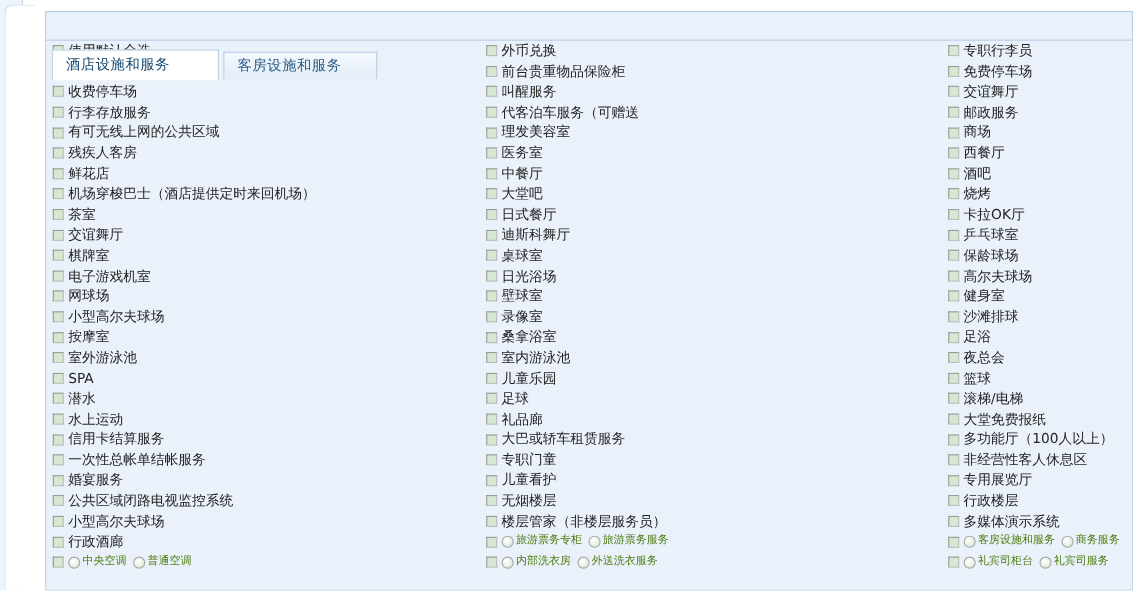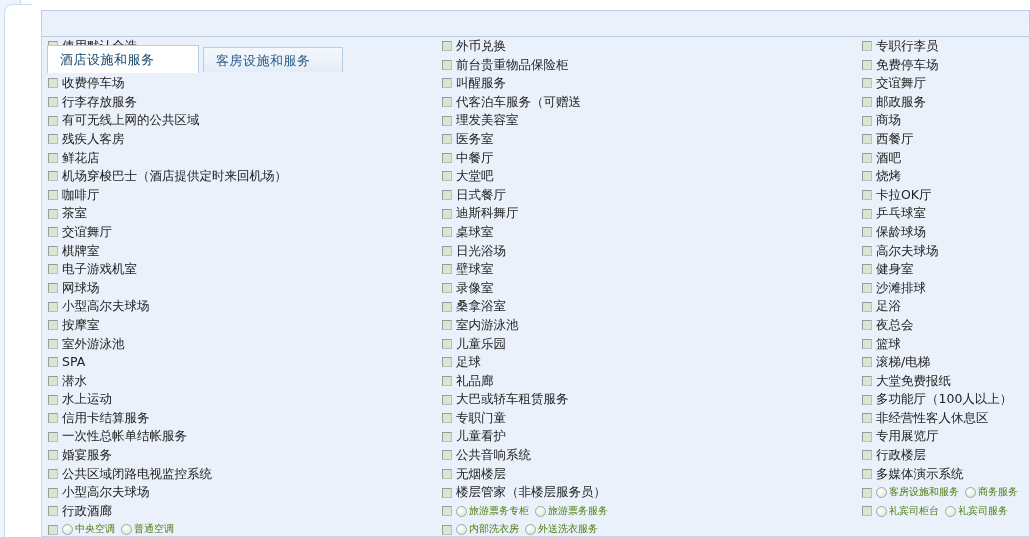--- a/index.html
+++ b/index.html
@@ -268,24 +268,20 @@
             <div class="opt-row">
               <span class="cbx"></span>
               <span class="opt-label">鲜花店</span>
             </div>
             <div class="opt-row">
               <span class="cbx"></span>
               <span class="opt-label">机场穿梭巴士（酒店提供定时来回机场）</span>
             </div>
             <div class="opt-row">
               <span class="cbx"></span>
-              <span class="opt-label">咖啡厅</span>
-            </div>
-            <div class="opt-row">
-              <span class="cbx"></span>
               <span class="opt-label">茶室</span>
             </div>
             <div class="opt-row">
               <span class="cbx"></span>
               <span class="opt-label">交谊舞厅</span>
             </div>
             <div class="opt-row">
               <span class="cbx"></span>
               <span class="opt-label">棋牌室</span>
             </div>
@@ -436,24 +432,20 @@
               <span class="cbx"></span>
               <span class="opt-label">大巴或轿车租赁服务</span>
             </div>
             <div class="opt-row">
               <span class="cbx"></span>
               <span class="opt-label">专职门童</span>
             </div>
             <div class="opt-row">
               <span class="cbx"></span>
               <span class="opt-label">儿童看护</span>
-            </div>
-            <div class="opt-row">
-              <span class="cbx"></span>
-              <span class="opt-label">公共音响系统</span>
             </div>
             <div class="opt-row">
               <span class="cbx"></span>
               <span class="opt-label">无烟楼层</span>
             </div>
             <div class="opt-row">
               <span class="cbx"></span>
               <span class="opt-label">楼层管家（非楼层服务员）</span>
             </div>
             <div class="opt-row">

